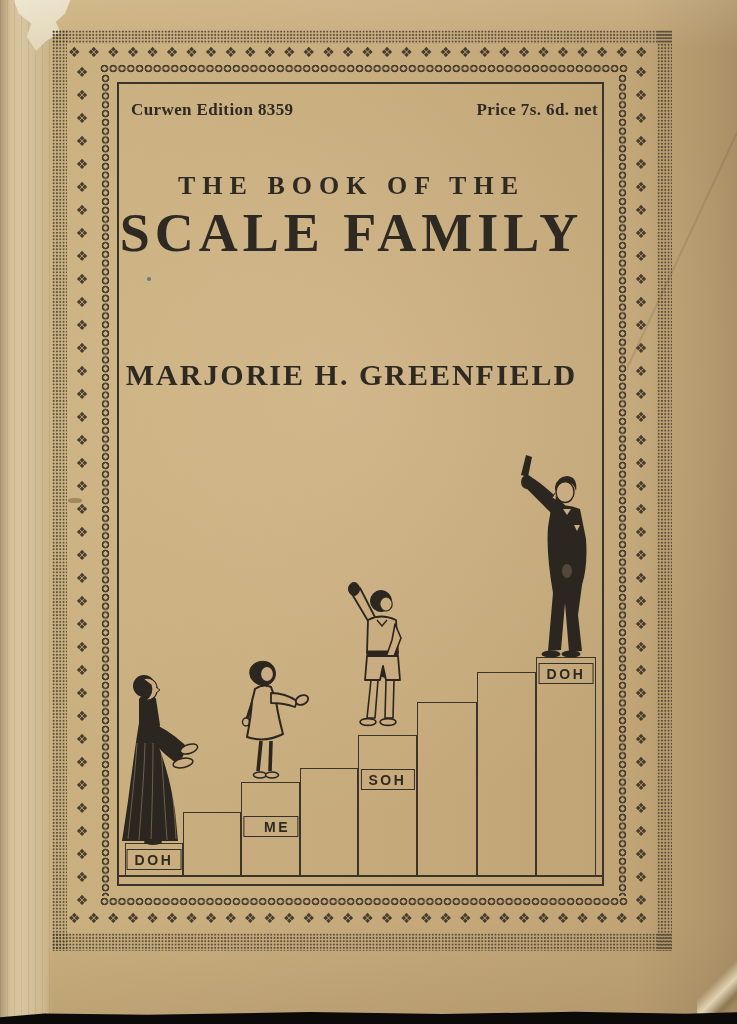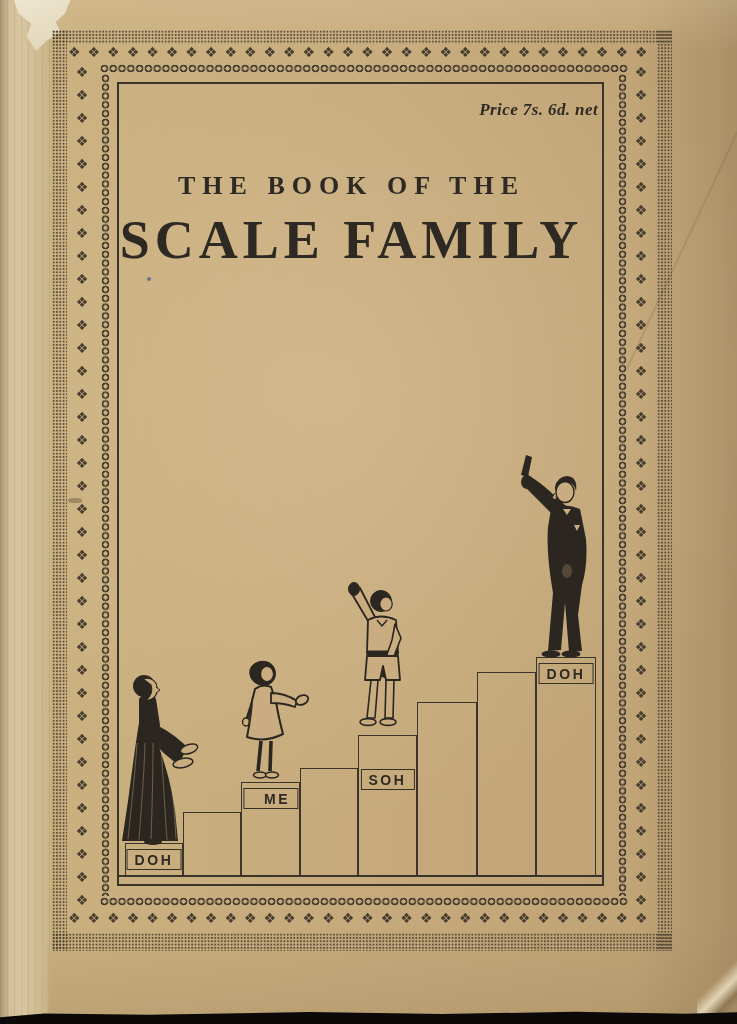--- a/index.html
+++ b/index.html
@@ -46,23 +46,23 @@
   .rings { position:absolute;
     background-image:radial-gradient(circle, rgba(0,0,0,0) 1.9px, #473e30 2.3px 3.6px, rgba(0,0,0,0) 4.1px); }
   #rings-top    { left:100px; top:63px;  width:528px; height:11px; background-size:8.8px 11px; }
   #rings-bottom { left:100px; top:896px; width:528px; height:11px; background-size:8.8px 11px; }
   #rings-left   { left:100px; top:74px;  width:11px;  height:822px; background-size:11px 8.8px; }
   #rings-right  { left:617px; top:74px;  width:11px;  height:822px; background-size:11px 8.8px; }
   #inner-rect { position:absolute; left:117px; top:82px; width:487px; height:804px; border:2px solid #3b342b; }
   
   .ctr { position:absolute; left:117px; width:469px; text-align:center; color:#2e2a23; }
   #edition { position:absolute; left:131px; top:100px; font-size:17px; font-weight:700; letter-spacing:.4px; color:#2e2a23; }
-  #price   { position:absolute; right:139px; top:100px; font-size:17px; font-weight:700; letter-spacing:.4px; color:#2e2a23;font-style:italic; }
+  #price   { position:absolute; right:139px; top:100px; font-size:17px; font-weight:700; letter-spacing:.4px; color:#2e2a23; }
   #title1  { top:171px; font-size:26px; font-weight:700; letter-spacing:7px; }
-  #title2  { top:209px; font-size:54px; font-weight:700; letter-spacing:5px; }
+  #title2  { top:202px; font-size:54px; font-weight:700; letter-spacing:5px; }
   #byline  { top:316px; font-size:21px; font-style:italic; }
   #author  { top:358px; font-size:30px; font-weight:700; letter-spacing:2px; }
   
   #staircase { position:absolute; inset:0; }
   .step { position:absolute; border:1.7px solid #3b342b; }
   #baseline { position:absolute; left:119px; top:875px; width:483px; border-top:2px solid #3b342b; }
   .step-label { position:absolute; transform:translateX(-50%); border:1.7px solid #34302a; padding:2px 7px 1px;
     font-family:"Liberation Sans", sans-serif; font-size:14px; font-weight:700; letter-spacing:2.6px; color:#2e2a23; }
   .fig { position:absolute; }
 </style>
@@ -88,32 +88,34 @@
   <div id="florets-left" class="florets vert">❖❖❖❖❖❖❖❖❖❖❖❖❖❖❖❖❖❖❖❖❖❖❖❖❖❖❖❖❖❖❖❖❖❖❖❖❖❖❖❖❖❖❖</div>
   <div id="florets-right" class="florets vert">❖❖❖❖❖❖❖❖❖❖❖❖❖❖❖❖❖❖❖❖❖❖❖❖❖❖❖❖❖❖❖❖❖❖❖❖❖❖❖❖❖❖❖</div>
 
   <div id="rings-top" class="rings"></div>
   <div id="rings-bottom" class="rings"></div>
   <div id="rings-left" class="rings"></div>
   <div id="rings-right" class="rings"></div>
 
   <div id="inner-rect"></div>
 
+  <div id="edition">Curwen Edition 8359</div>
   <div id="price">Price 7s. 6d. net</div>
 
   <div id="title1" class="ctr">THE BOOK OF THE</div>
   <div id="title2" class="ctr">SCALE FAMILY</div>
+  <div id="author" class="ctr">MARJORIE H. GREENFIELD</div>
 
   <div id="staircase">
     <div id="baseline"></div>
   <div class="step" style="left: 125px; top: 843px; width: 58px; height: 34px;"></div>
       <div class="step-label" style="left: 154px; top: 849px;">DOH</div>
       <div class="step" style="left: 183px; top: 812px; width: 58px; height: 65px;"></div>
       <div class="step" style="left: 241px; top: 782px; width: 59px; height: 95px;"></div>
-      <div class="step-label" style="left: 270.5px; top: 788px; padding-left: 20px;">ME</div>
+      <div class="step-label" style="left: 270.5px; top: 816px; padding-left: 20px;">ME</div>
       <div class="step" style="left: 300px; top: 768px; width: 58px; height: 109px;"></div>
       <div class="step" style="left: 358px; top: 735px; width: 59px; height: 142px;"></div>
       <div class="step-label" style="left: 387.5px; top: 769px;">SOH</div>
       <div class="step" style="left: 417px; top: 702px; width: 60px; height: 175px;"></div>
       <div class="step" style="left: 477px; top: 672px; width: 59px; height: 205px;"></div>
       <div class="step" style="left: 536px; top: 657px; width: 60px; height: 220px;"></div>
       <div class="step-label" style="left: 566px; top: 663px;">DOH</div>
     </div>
 
   <svg class="fig" style="left:115px; top:673px;" width="92" height="174" viewBox="0 0 92 174">

